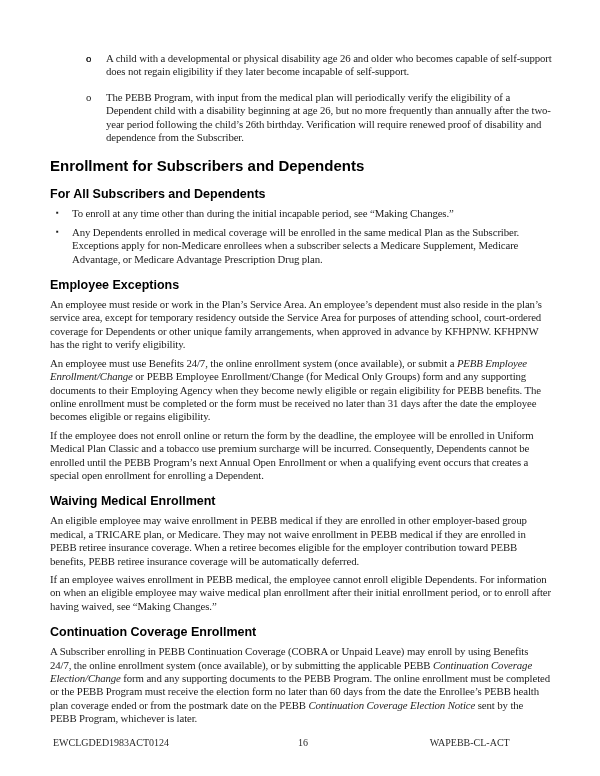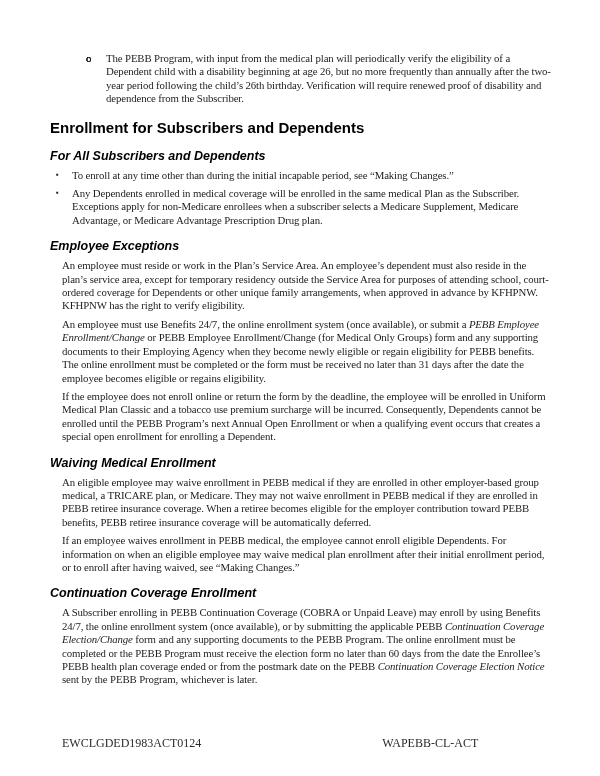--- a/index.html
+++ b/index.html
@@ -14,38 +14,37 @@
   }
   .content {
     position: absolute;
     left: 50px;
     top: 40px;
     width: 502px;
     font-size: 10.8px;
     line-height: 13.4px;
     letter-spacing: -0.12px;
   }
-  p { margin: 0 0 5px 12px; }
+  p { margin: 0 0 5px 0; }
   em { font-style: italic; }
 
   h1 {
     font-family: "Liberation Sans", sans-serif;
     font-size: 15px;
     line-height: 18px;
     font-weight: bold;
     color: #000;
     letter-spacing: 0;
     margin: 13px 0 7px 0;
   }
   h2 {
     font-family: "Liberation Sans", sans-serif;
     font-size: 12.5px;
     line-height: 15px;
     font-weight: bold;
-    font-style: italic;
     color: #000;
     letter-spacing: 0;
     margin: 12px 0 5px 0;
   }
 
   ul { list-style: none; margin: 0; padding: 0; }
 
   
   ul.o-list li {
     position: relative;
@@ -66,24 +65,24 @@
   }
   ul.sq-list .marker {
     position: absolute;
     left: 6px;
     top: -1px;
     font-size: 8px;
   }
 
   .footer {
     position: absolute;
-    left: 62px;
+    left: 53px;
     right: 47px;
     top: 737px;
-    font-size: 12px;
+    font-size: 10px;
     line-height: 12px;
     letter-spacing: 0;
     color: #2a2a2a;
     display: flex;
   }
   .footer .left  { flex: 1; text-align: left; }
   .footer .center{ flex: 1; text-align: center; }
   .footer .right { flex: 1; text-align: center; }
 </style>
 </head>
@@ -91,20 +90,21 @@
 
 <div class="page">
   <div class="content">
 
     <ul class="o-list">
       <li>
         <span class="marker">o</span>
       </li>
       <li>
         <span class="marker">o</span>
+        <span>A child with a developmental or physical disability age 26 and older who becomes capable of self-support does not regain eligibility if they later become incapable of self-support.</span>
       </li>
       <li>
         <span class="marker">o</span>
         <span>The PEBB Program, with input from the medical plan will periodically verify the eligibility of a Dependent child with a disability beginning at age 26, but no more frequently than annually after the two-year period following the child’s 26th birthday. Verification will require renewed proof of disability and dependence from the Subscriber.</span>
       </li>
     </ul>
 
     <h1>Enrollment for Subscribers and Dependents</h1>
 
     <h2>For All Subscribers and Dependents</h2>
@@ -128,15 +128,16 @@
     <p>An eligible employee may waive enrollment in PEBB medical if they are enrolled in other employer-based group medical, a TRICARE plan, or Medicare. They may not waive enrollment in PEBB medical if they are enrolled in PEBB retiree insurance coverage. When a retiree becomes eligible for the employer contribution toward PEBB benefits, PEBB retiree insurance coverage will be automatically deferred.</p>
     <p>If an employee waives enrollment in PEBB medical, the employee cannot enroll eligible Dependents. For information on when an eligible employee may waive medical plan enrollment after their initial enrollment period, or to enroll after having waived, see “Making Changes.”</p>
 
     <h2>Continuation Coverage Enrollment</h2>
     <p><span>A Subscriber enrolling in PEBB Continuation Coverage (COBRA or Unpaid Leave) may enroll by using Benefits 24/7, the online enrollment system (once available), or by submitting the applicable PEBB </span><em>Continuation Coverage Election/Change</em><span> form and any supporting documents to the PEBB Program. The online enrollment must be completed or the PEBB Program must receive the election form no later than 60 days from the date the Enrollee’s PEBB health plan coverage ended or from the postmark date on the PEBB </span><em>Continuation Coverage Election Notice</em><span> sent by the PEBB Program, whichever is later.</span></p>
 
   </div>
 
   <div class="footer">
     <span class="left">EWCLGDED1983ACT0124</span>
+    <span class="center">16</span>
     <span class="right">WAPEBB-CL-ACT</span>
   </div>
 </div>
 
 </body></html>

